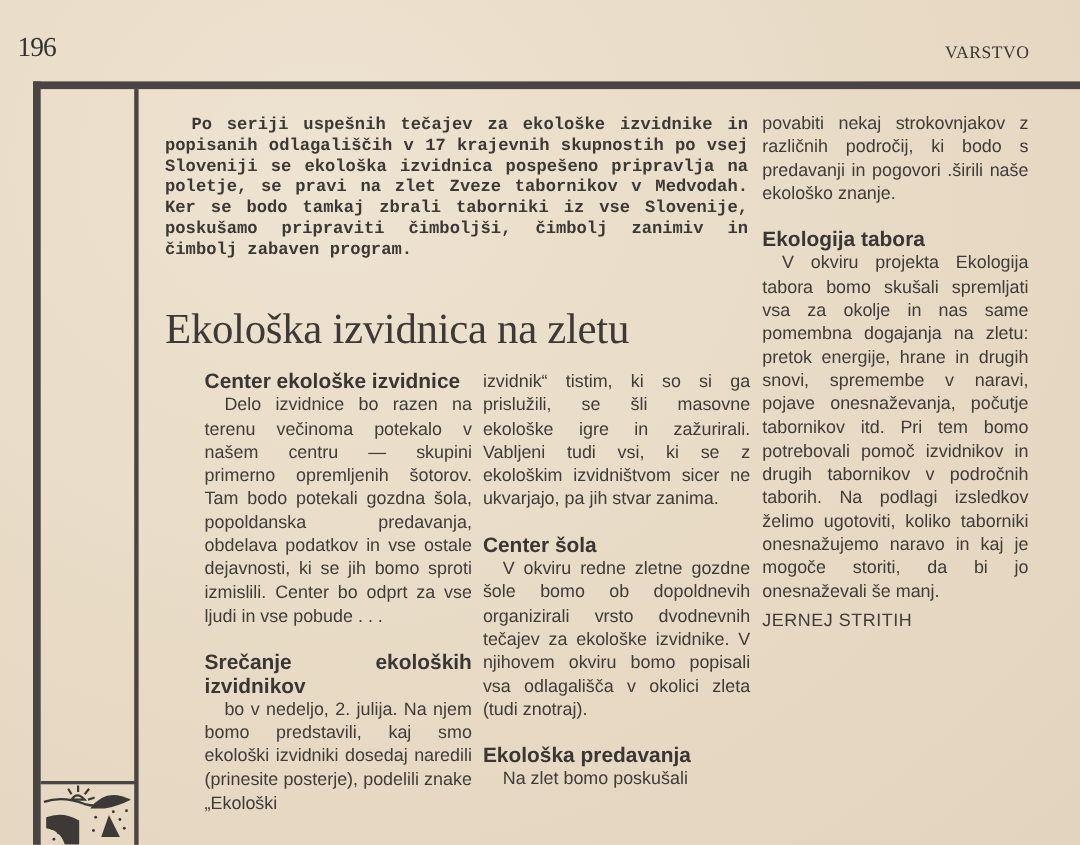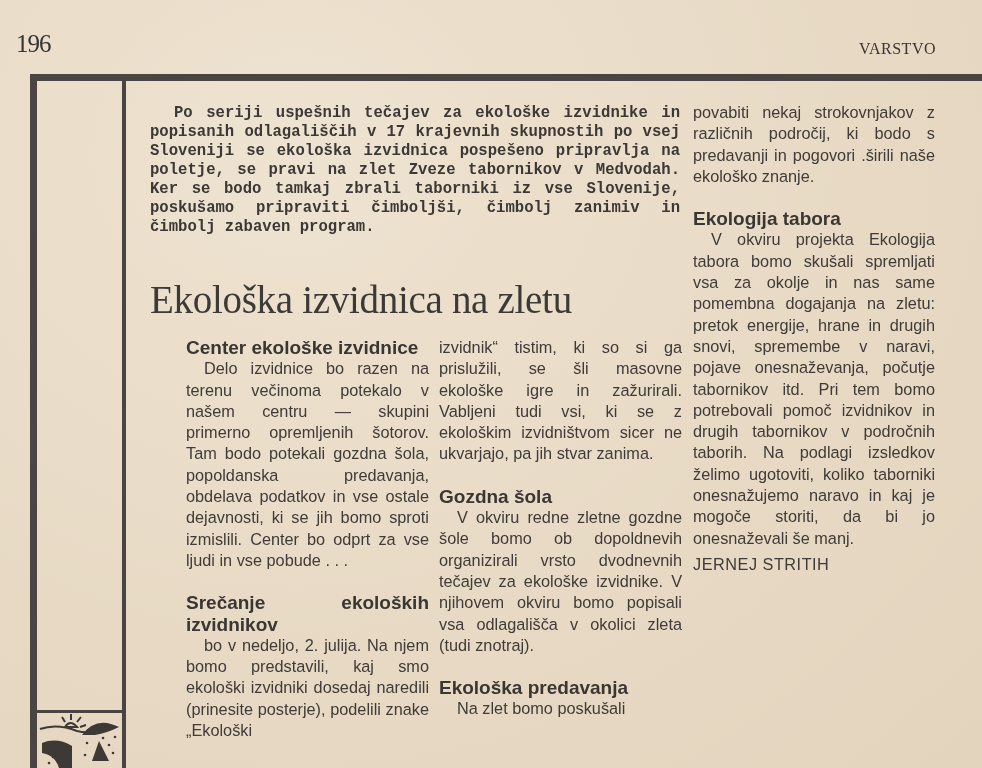--- a/index.html
+++ b/index.html
@@ -99,21 +99,21 @@
   <h3>Center ekološke izvidnice</h3>
   <p class="ind">Delo izvidnice bo razen na terenu večinoma potekalo v našem centru — skupini primerno opremljenih šotorov. Tam bodo potekali gozdna šola, popoldanska predavanja, obdelava podatkov in vse ostale dejavnosti, ki se jih bomo sproti izmislili. Center bo odprt za vse ljudi in vse pobude . . .</p>
   <div class="gap"></div>
   <h3>Srečanje ekoloških izvidnikov</h3>
   <p class="ind">bo v nedeljo, 2. julija. Na njem bomo predstavili, kaj smo ekološki izvidniki dosedaj naredili (prinesite posterje), podelili znake „Ekološki</p>
 </div>
 
 <div class="col col2">
   <p>izvidnik“ tistim, ki so si ga prislužili, se šli masovne ekološke igre in zažurirali. Vabljeni tudi vsi, ki se z ekološkim izvidništvom sicer ne ukvarjajo, pa jih stvar zanima.</p>
   <div class="gap"></div>
-  <h3>Gozdna šola</h3>
+  <h3>Center šola</h3>
   <p class="ind">V okviru redne zletne gozdne šole bomo ob dopoldnevih organizirali vrsto dvodnevnih tečajev za ekološke izvidnike. V njihovem okviru bomo popisali vsa odlagališča v okolici zleta (tudi znotraj).</p>
   <div class="gap"></div>
   <h3>Ekološka predavanja</h3>
   <p class="ind">Na zlet bomo poskušali</p>
 </div>
 
 <div class="col col3">
   <p>povabiti nekaj strokovnjakov z različnih področij, ki bodo s predavanji in pogovori .širili naše ekološko znanje.</p>
   <div class="gap"></div>
   <h3>Ekologija tabora</h3>

